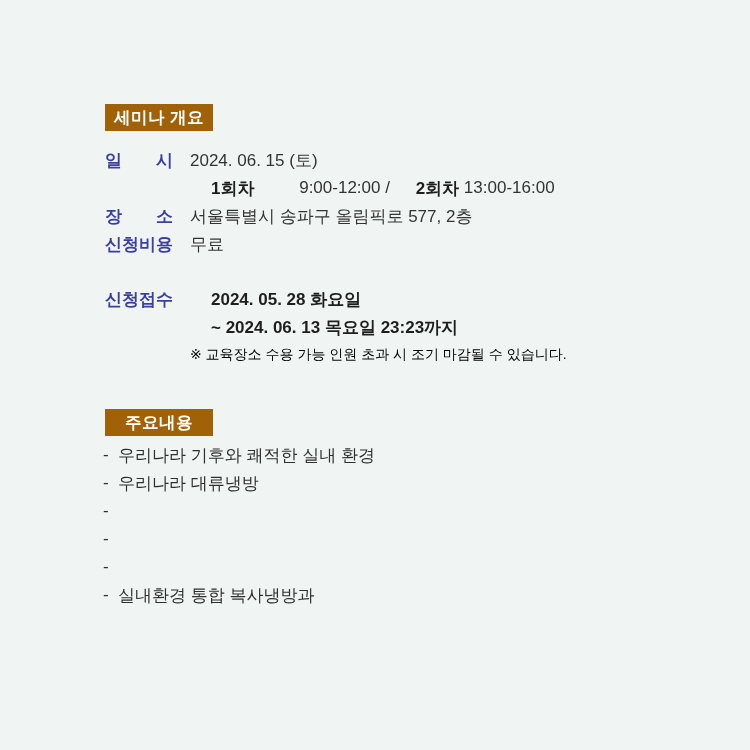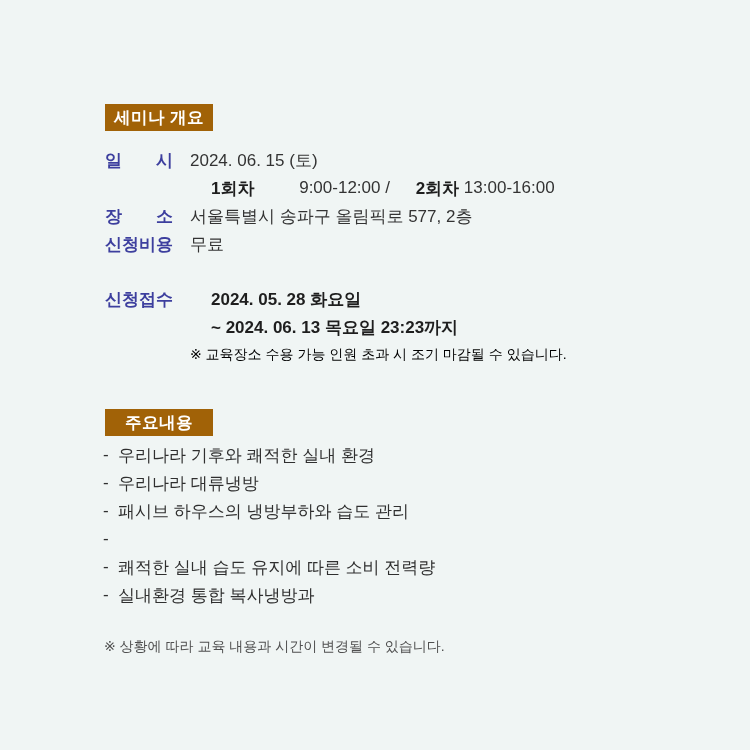--- a/index.html
+++ b/index.html
@@ -158,30 +158,27 @@
     <li>
         <span class="bullet">-</span>
         <span>우리나라 기후와 쾌적한 실내 환경</span>
       </li>
     <li>
         <span class="bullet">-</span>
         <span>우리나라 대류냉방</span>
       </li>
     <li>
         <span class="bullet">-</span>
-        <span>패시브 하우스의 냉방부하와 습도 관리</span>
       </li>
     <li>
         <span class="bullet">-</span>
       </li>
     <li>
         <span class="bullet">-</span>
-        <span>쾌적한 실내 습도 유지에 따른 소비 전력량</span>
       </li>
     <li>
         <span class="bullet">-</span>
         <span>실내환경 통합 복사냉방과</span>
       </li>
   </ul>
 
-  <div class="bottom-note">※ 상황에 따라 교육 내용과 시간이 변경될 수 있습니다.</div>
 
 </div>
 
 </body></html>

